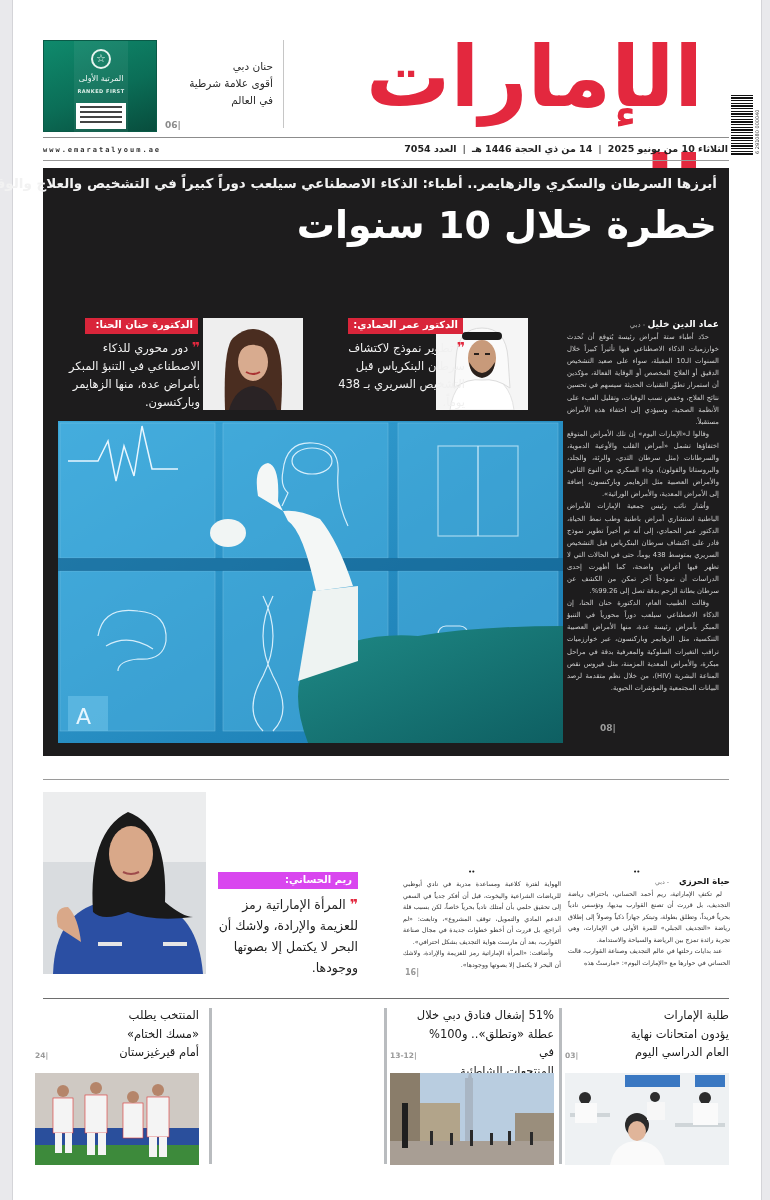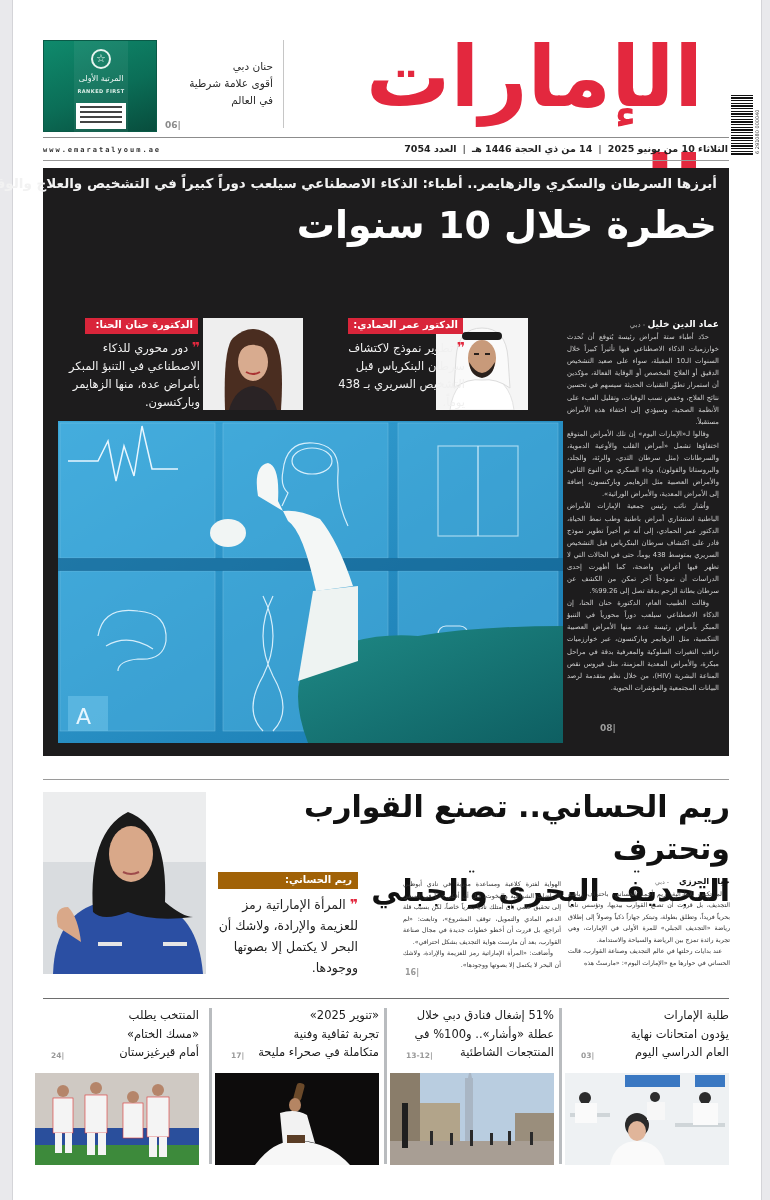--- a/index.html
+++ b/index.html
@@ -48,34 +48,34 @@
   .quote-label { position: absolute; height: 16px; background: #d9253a; color: #ffffff; font-size: 10px; font-weight: bold; direction: rtl; text-align: right; padding: 1px 5px 0; }
   .quote-text { position: absolute; direction: rtl; text-align: right; color: #f0f0f0; font-size: 11.5px; line-height: 18px; }
   .qmark { color: #e3283e; font-weight: bold; font-size: 14px; }
 
   .hero { position: absolute; left: 15px; top: 253px; width: 505px; height: 322px; overflow: hidden; background: #1f8fc6; }
 
   
   .rule3 { position: absolute; left: 30px; top: 779px; width: 686px; height: 1px; background: #9a9a9a; }
   .reem-photo { position: absolute; left: 30px; top: 792px; width: 163px; height: 182px; overflow: hidden; background: #e8e8e8; }
   .headline2 { position: absolute; left: 205px; top: 786px; width: 512px; direction: rtl; text-align: right; color: #111; font-size: 30px; line-height: 42px; font-weight: bold; }
-  .reem-label { position: absolute; left: 205px; top: 872px; width: 140px; height: 17px; background: #a16207; color: #fff; font-size: 10px; font-weight: bold; direction: rtl; text-align: right; padding: 2px 6px 0; }
+  .reem-label { position: absolute; left: 205px; top: 872px; width: 140px; height: 17px; background: #d946ef; color: #fff; font-size: 10px; font-weight: bold; direction: rtl; text-align: right; padding: 2px 6px 0; }
   .reem-quote { position: absolute; left: 205px; top: 894px; width: 140px; direction: rtl; text-align: right; color: #222; font-size: 12.5px; line-height: 21px; }
   .col2 { position: absolute; direction: rtl; text-align: justify; color: #333; font-size: 6.3px; line-height: 11.5px; }
   .col2 .by { font-weight: bold; font-size: 8.5px; color: #111; margin-left: 8px; }
   .col2 .city { color: #777; }
   .col2 p { text-indent: 8px; }
   .dots { position: absolute; top: 868px; font-size: 7px; color: #222; letter-spacing: -1px; }
   .page16 { position: absolute; left: 392px; top: 968px; font-size: 8px; color: #999; font-weight: bold; }
 
   
   .rule4 { position: absolute; left: 30px; top: 998px; width: 686px; height: 1px; background: #6e6e6e; }
   .teaser-cell { position: absolute; top: 1006px; width: 164px; height: 158px; }
   .teaser-cell .tt { position: absolute; right: 0; top: 0; width: 140px; direction: rtl; text-align: right; color: #1a1a1a; font-size: 11.5px; line-height: 18.5px; }
-  .teaser-cell .pg { position: absolute; left: 0; top: 45px; font-size: 7.5px; color: #999; font-weight: bold; margin-left: 16px; }
+  .teaser-cell .pg { position: absolute; left: 0; top: 45px; font-size: 7.5px; color: #999; font-weight: bold; }
   .teaser-cell .img { position: absolute; left: 0; top: 67px; width: 164px; height: 92px; overflow: hidden; }
   .vsep { position: absolute; top: 1008px; width: 3px; height: 156px; background: #b9bcbf; }
 </style>
 </head>
 <body>
 
 <div class="page">
 
   <div class="promo">
     <div class="promo-inner"></div>
@@ -210,24 +210,20 @@
       <path d="M10 182 Q12 120 60 110 L110 110 Q155 120 160 182 Z" fill="#2b4fa3"></path>
       <path d="M50 120 Q45 40 85 20 Q125 35 122 110 Q140 125 150 125 Q110 130 85 120 Q60 130 50 120 Z" fill="#1a1a1a"></path>
       <ellipse cx="88" cy="62" rx="22" ry="28" fill="#d9a889"></ellipse>
       <path d="M80 80 Q88 84 96 80" stroke="#9e4b4b" stroke-width="2" fill="none"></path>
       <path d="M15 135 Q10 115 25 115 Q35 125 38 150 Z" fill="#d9a889"></path>
       <rect x="55" y="150" width="24" height="4" fill="#e6e6e6"></rect>
       <rect x="120" y="150" width="24" height="4" fill="#e6e6e6"></rect>
     </svg>
   </div>
 
-  <div class="headline2">
-    <div>ريم الحساني.. تصنع القوارب وتحترف</div>
-    <div>التجديف البحري والجبلي</div>
-  </div>
 
   <div class="reem-label">ريم الحساني:</div>
   <div class="reem-quote">
     <span class="qmark">❞</span>
     <span>المرأة الإماراتية رمز للعزيمة والإرادة، ولاشك أن البحر لا يكتمل إلا بصوتها ووجودها.</span>
   </div>
 
   <div class="dots" style="left:455px;">••</div>
   <div class="dots" style="left:620px;">••</div>
 
@@ -268,21 +264,21 @@
           <circle cx="90" cy="24" r="5" fill="#2c2c2c"></circle>
           <rect x="82" y="29" width="18" height="18" fill="#f7f7f7"></rect>
         </svg>
     </div>
   </div>
   <div class="vsep" style="left:546px;"></div>
 
   <div class="teaser-cell" style="left:377px;">
     <div class="tt">
       <div>51% إشغال فنادق دبي خلال</div>
-      <div>عطلة «وأشار».. و100% في</div>
+      <div>عطلة «وتطلق».. و100% في</div>
       <div>المنتجعات الشاطئية</div>
     </div>
     <div class="pg">13-12|</div>
     <div class="img">
       <svg width="164" height="92" viewBox="0 0 164 92">
           <rect width="164" height="92" fill="#b9cde0"></rect>
           <rect x="0" y="0" width="30" height="70" fill="#8a7d6a"></rect>
           <rect x="75" y="5" width="8" height="70" fill="#a9b6c4"></rect>
           <polygon points="79,0 81,0 83,10 77,10" fill="#a9b6c4"></polygon>
           <rect x="125" y="40" width="39" height="35" fill="#9a8e7c"></rect>
@@ -295,38 +291,20 @@
             <rect x="100" y="60" width="3" height="12"></rect>
             <rect x="118" y="58" width="3" height="14"></rect>
             <rect x="140" y="59" width="3" height="13"></rect>
           </g>
           <rect x="12" y="30" width="6" height="45" fill="#1f1f1f"></rect>
         </svg>
     </div>
   </div>
   <div class="vsep" style="left:371px;"></div>
 
-  <div class="teaser-cell" style="left:202px;">
-    <div class="tt">
-      <div>«تنوير 2025»</div>
-      <div>تجربة ثقافية وفنية</div>
-      <div>متكاملة في صحراء مليحة</div>
-    </div>
-    <div class="pg">17|</div>
-    <div class="img">
-      <svg width="164" height="92" viewBox="0 0 164 92">
-          <rect width="164" height="92" fill="#0d0c0c"></rect>
-          <rect x="80" y="10" width="8" height="18" rx="3" fill="#6b4a2a" transform="rotate(15 84 19)"></rect>
-          <ellipse cx="80" cy="32" rx="6" ry="7" fill="#b58563"></ellipse>
-          <path d="M65 40 Q80 35 92 42 L100 70 Q85 65 68 72 Z" fill="#f2f2f2"></path>
-          <path d="M40 92 Q60 65 85 68 Q115 70 135 92 Z" fill="#f7f7f7"></path>
-          <rect x="72" y="62" width="18" height="8" fill="#5a3d26"></rect>
-        </svg>
-    </div>
-  </div>
   <div class="vsep" style="left:196px;"></div>
 
   <div class="teaser-cell" style="left:22px;">
     <div class="tt">
       <div>المنتخب يطلب</div>
       <div>«مسك الختام»</div>
       <div>أمام قيرغيزستان</div>
     </div>
     <div class="pg">24|</div>
     <div class="img">

